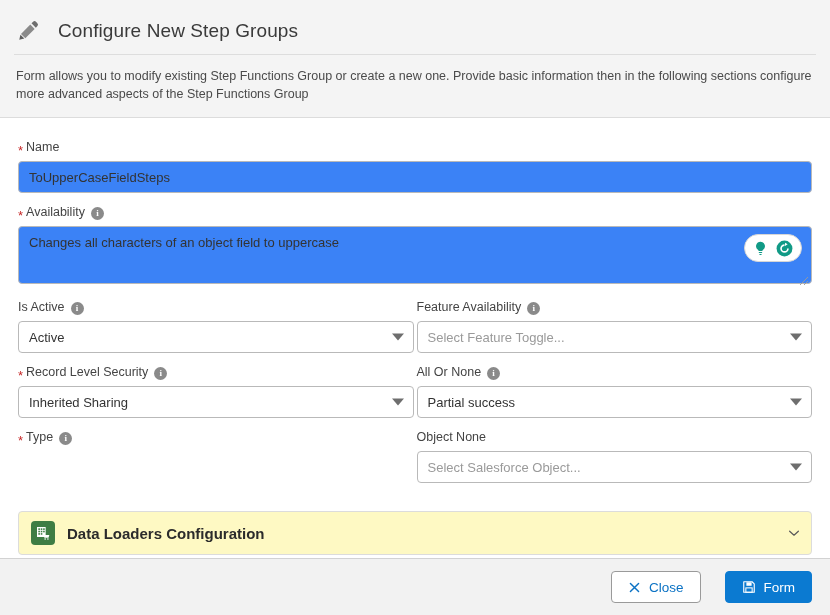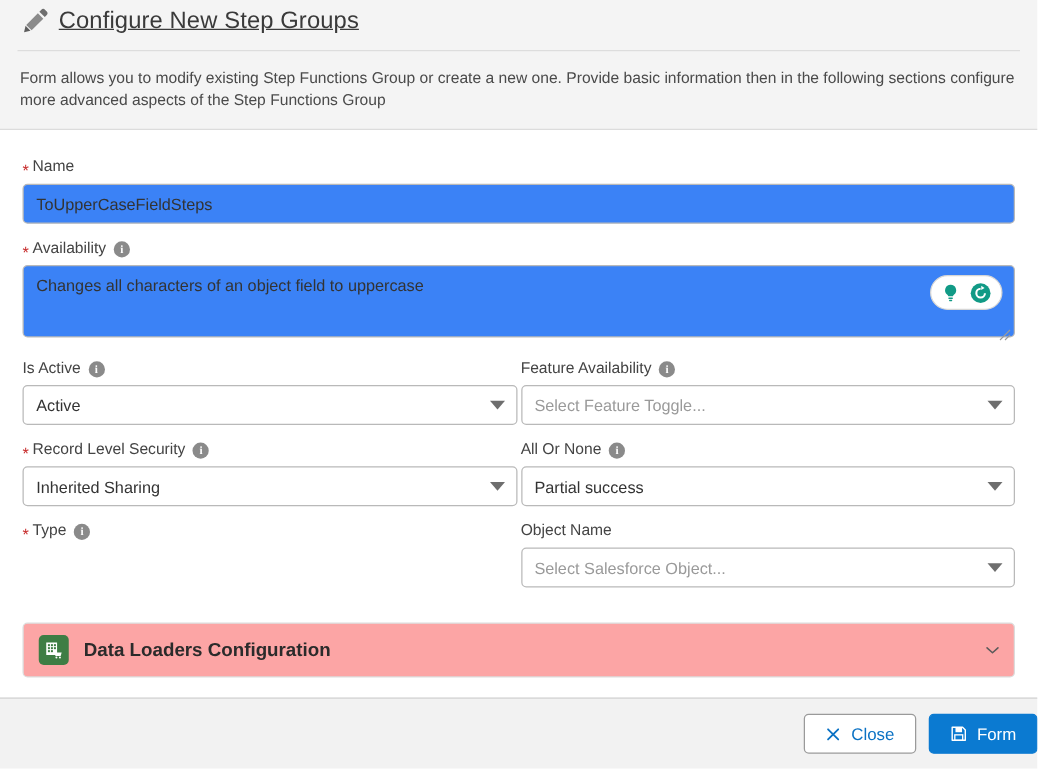--- a/index.html
+++ b/index.html
@@ -25,23 +25,22 @@
 
   
   .header {
     background: #f4f4f4;
     padding: 0;
     border-bottom: 1px solid #dcdcdc;
   }
   .header-title-row {
     display: flex;
     align-items: center;
-    gap: 5px;
-    padding: 4px 16px 10px 16px;
-    text-decoration: underline;
+    gap: 16px;
+    padding: 18px 16px 10px 16px;
   }
   .pencil-icon {
     width: 26px;
     height: 26px;
     flex: 0 0 26px;
     display: block;
   }
   .page-title {
     font-size: 19px;
     font-weight: 400;
@@ -210,21 +209,21 @@
     border-right: 6px solid transparent;
     border-top: 7px solid #6e6e6e;
     pointer-events: none;
   }
 
   
   .accordion {
     margin-top: 16px;
     border: 1px solid #dcdcdc;
     border-radius: 4px;
-    background: #fca5a5;
+    background: #fef9c3;
     height: 44px;
     display: flex;
     align-items: center;
     padding: 0 10px 0 12px;
     box-sizing: border-box;
     cursor: pointer;
   }
   .acc-icon {
     width: 24px;
     height: 24px;
@@ -249,22 +248,22 @@
   }
 
   
   .footer {
     height: 57px;
     background: #f2f2f2;
     border-top: 1px solid #d2d2d2;
     display: flex;
     align-items: center;
     justify-content: flex-end;
-    padding-right: 0;
-    gap: 10px;
+    padding-right: 18px;
+    gap: 24px;
     box-sizing: border-box;
   }
   .btn {
     height: 32px;
     border-radius: 4px;
     display: inline-flex;
     align-items: center;
     justify-content: center;
     gap: 8px;
     font-size: 13.5px;
@@ -397,21 +396,21 @@
     <div class="row-2">
       <div class="col field-block">
         <div class="field-label">
           <span class="req-star">*</span>
           <span class="label-text">Type</span>
           <span class="info-icon">i</span>
         </div>
       </div>
       <div class="col field-block">
         <div class="field-label">
-          <span class="label-text">Object Name</span>
+          <span class="label-text">Object None</span>
         </div>
         <div class="select-wrap">
           <div class="select-box placeholder">Select Salesforce Object...</div>
           <span class="caret"></span>
         </div>
       </div>
     </div>
 
     <div class="accordion">
       <span class="acc-icon">

